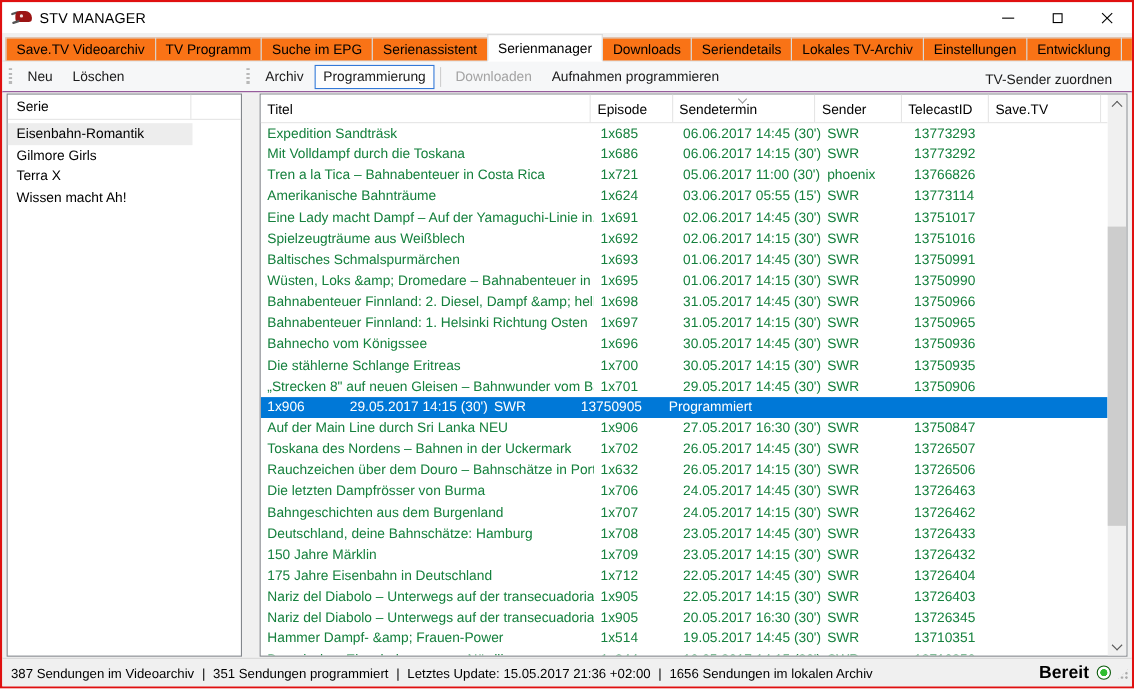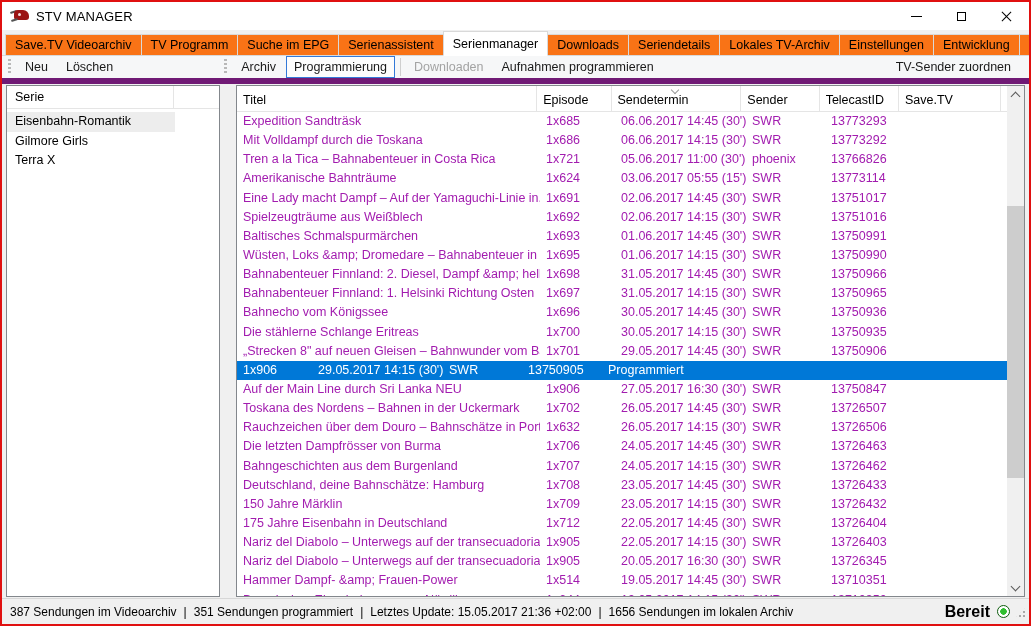--- a/index.html
+++ b/index.html
@@ -18,21 +18,21 @@
   .glyph-close::before,.glyph-close::after{ content:""; position:absolute; left:-1px; top:5px; width:13px; height:1px; background:#000;}
   .glyph-close::before{ transform:rotate(45deg);}
   .glyph-close::after{ transform:rotate(-45deg);}
 
   
   .tabstrip{ height:26px; background:#f0f0f0; display:flex; align-items:flex-end; padding-left:3px; border-bottom:1px solid #d9d9d9; flex:0 0 auto;}
   .tab{ height:21px; padding:0 9px; display:flex; align-items:center; background:#f97316; border:1px solid #d9d9d9; border-bottom:none; margin-right:-1px; font-size:12.5px; color:#000; white-space:nowrap; position:relative;}
   .tab.active{ height:25px; background:#fff; z-index:2; margin-bottom:-1px; border-bottom:1px solid #fff;}
 
   
-  .toolbar-row{ height:28px; background:#f6f7f8; border-bottom:6px solid #701a75; display:flex; align-items:flex-start; flex:0 0 auto;}
+  .toolbar-row{ height:28px; background:#f6f7f8; border-bottom:1px solid #701a75; display:flex; align-items:flex-end; flex:0 0 auto;}
   .ts-grip{ width:3px; height:16px; margin:0 5px 0 6px; background-image:repeating-linear-gradient(to bottom,#b8b8b8 0 2px,transparent 2px 4px);}
   .ts-section{ display:flex; align-items:center; height:100%;}
   .ts-section.second{ margin-left:96px;}
   .ts-btn{ font-size:12.5px; color:#1a1a1a; padding:3px 7px; margin:0 1px; border:1px solid transparent; white-space:nowrap; background:transparent; font-family:inherit;}
   .ts-btn.toggled{ border:1px solid #3379d8; background:#fdfdfd;}
   .ts-btn.disabled{ color:#a3a3a3;}
   .ts-sep{ width:1px; height:18px; background:#cfcfcf; margin:0 4px;}
   .ts-spacer{ flex:1;}
   .ts-right{ margin-right:10px;}
 
@@ -51,21 +51,21 @@
   
   .table-panel{ flex:1; background:#fff; border:1px solid #83878c; display:flex; overflow:hidden;justify-content:flex-end;}
   .table-main{ flex:1; display:flex; flex-direction:column; min-width:0; overflow:hidden;}
   .t-header{ height:26px; display:flex; flex:0 0 auto; border-bottom:1px solid #e5e5e5; background:#fff;}
   .th{ font-size:12.5px; color:#000; padding:7px 0 0 6px; border-right:1px solid #e5e5e5; position:relative; white-space:nowrap;}
   .th-titel{width:303px;} .th-episode{width:75px;} .th-sendetermin{width:131px;} .th-sender{width:79px;} .th-telecastid{width:80px;} .th-savetv{width:103px;}
   .th-filler{ flex:1; border-right:none;}
   .sort-chevron{ position:absolute; top:2px; left:50%; width:6px; height:6px; margin-left:-4px;}
   .sort-chevron::before{ content:""; position:absolute; width:5px; height:5px; border-right:1px solid #9a9a9a; border-bottom:1px solid #9a9a9a; transform:rotate(45deg); top:-1px; left:0;}
   .t-rows{ flex:1; overflow:hidden;}
-  .row{ display:flex; width:771px; height:19.15px; align-items:center; color:#a21caf;}
+  .row{ display:flex; width:771px; height:19.15px; align-items:center; color:#15803d;}
   .row.selected{ background:#0078d7; color:#fff;}
   .cell{ font-size:12.5px; padding-left:6px; white-space:nowrap; overflow:hidden; height:100%; line-height:19.15px;}
   .c-titel{width:303px;} .c-episode{width:75px;} .c-sendetermin{width:131px;} .c-sender{width:79px;} .c-telecastid{width:80px;} .c-savetv{width:103px;}
 
   
   .v-scrollbar{ width:17px; background:#f0f0f0; display:flex; flex-direction:column; flex:0 0 auto;}
   .sb-arrow{ height:17px; display:flex; align-items:center; justify-content:center; flex:0 0 auto;}
   .chev{ width:7px; height:7px; position:relative;}
   .chev::before{ content:""; position:absolute; width:6px; height:6px; border-right:1.5px solid #5a5a5a; border-bottom:1.5px solid #5a5a5a;}
   .chev.up::before{ transform:rotate(-135deg); top:2px;}
@@ -174,20 +174,21 @@
 
     <div class="series-panel">
       <div class="sp-header">
         <div class="sp-header-cell">Serie</div>
         <div class="sp-header-blank"></div>
       </div>
       <div class="sp-list" id="series-list">
           <div class="sp-item selected">Eisenbahn-Romantik</div>
           <div class="sp-item">Gilmore Girls</div>
           <div class="sp-item">Terra X</div>
+          <div class="sp-item">Wissen macht Ah!</div>
         </div>
     </div>
 
     <div class="table-panel">
       <div class="table-main">
         <div class="t-header">
           <div class="th th-titel">Titel</div>
           <div class="th th-episode">Episode</div>
           <div class="th th-sendetermin">
             <span class="sort-chevron"></span><span>Sendetermin</span>

